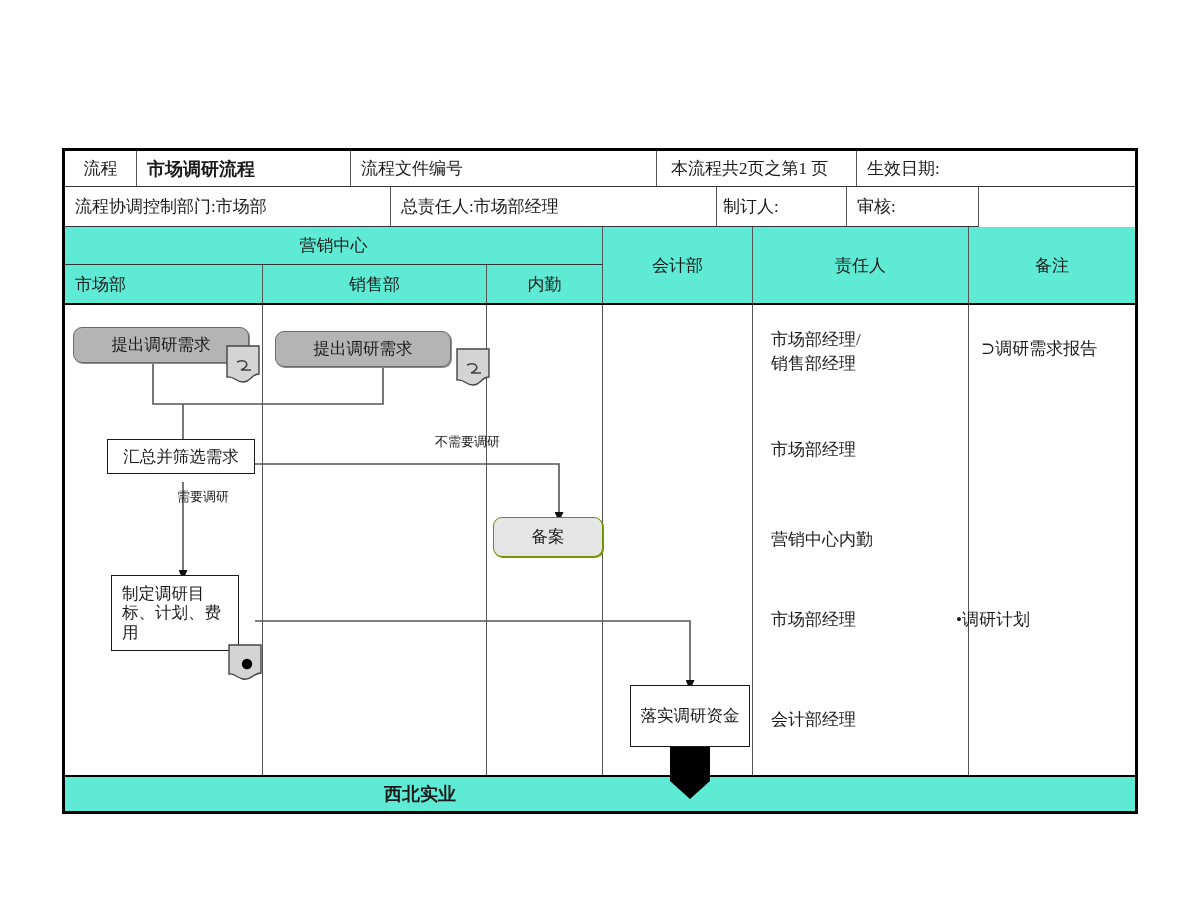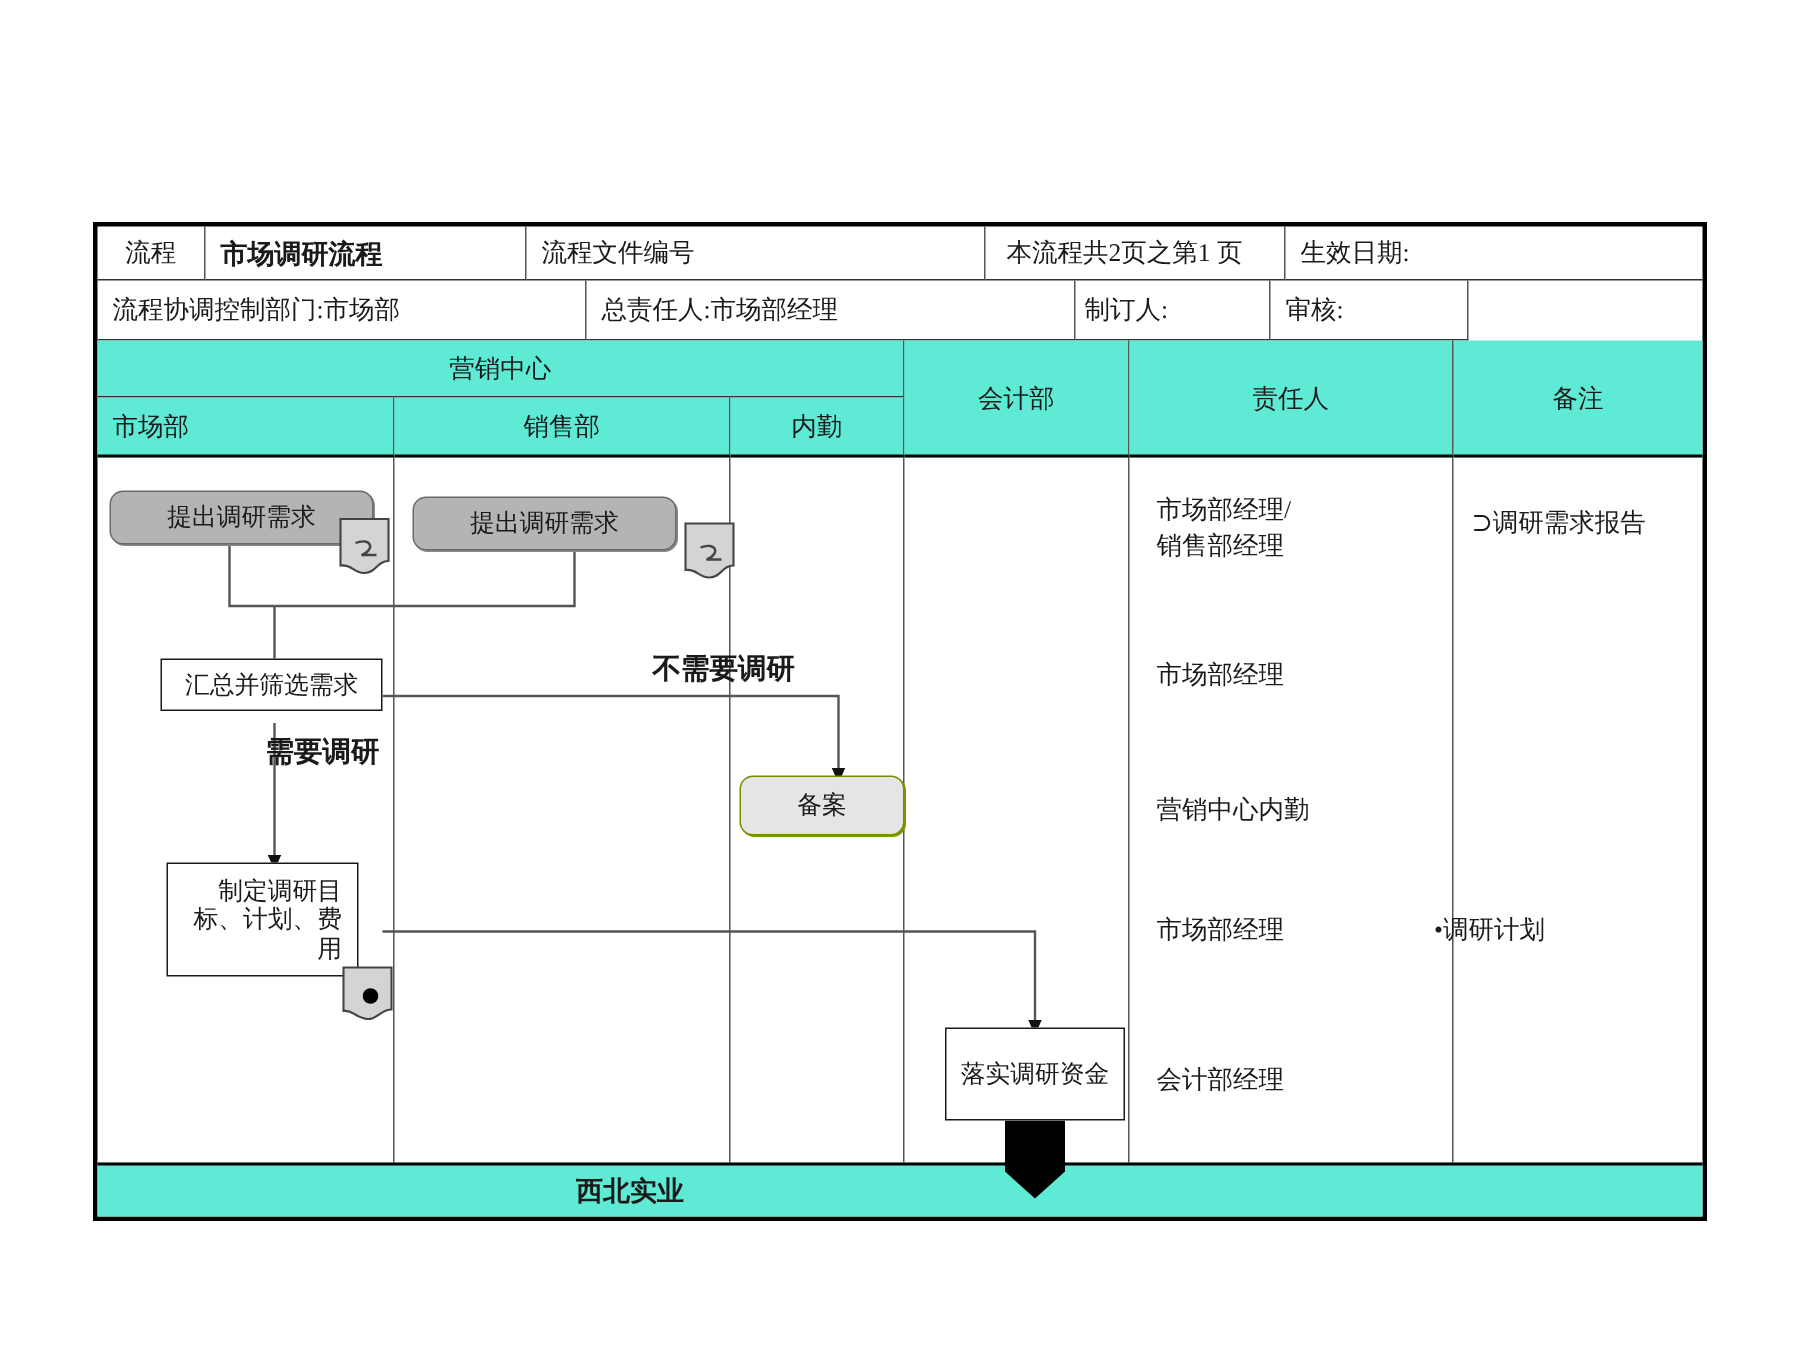--- a/index.html
+++ b/index.html
@@ -21,29 +21,29 @@
   .ctext{display:flex;align-items:center;justify-content:center;}
   .ltext{display:flex;align-items:center;justify-content:flex-start;padding-left:10px;}
   .f17{font-size:17px;}
   .f18{font-size:18px;}
   .bold{font-weight:bold;}
 
   
   #flow{position:absolute;left:0;top:0;width:1076px;height:666px;pointer-events:none;}
 
   .node{position:absolute;box-sizing:border-box;
-        display:flex;align-items:center;justify-content:center;text-align:right;
+        display:flex;align-items:center;justify-content:center;text-align:left;
         font-size:16.5px;line-height:1.18;}
   .n-gray{background:#b4b4b4;border:1px solid #6b6b6b;border-radius:9px;
           box-shadow:1px 1px 0 #8a8a8a;}
   .n-white{background:#fff;border:1px solid #1a1a1a;}
   .n-green{background:#e5e5e5;border:1px solid #6f8f00;border-radius:9px;
            box-shadow:1px 1px 0 #7a9c00;}
 
-  .edge-lbl{position:absolute;font-size:19px;white-space:nowrap;background:transparent;font-weight:bold;}
+  .edge-lbl{position:absolute;font-size:13px;white-space:nowrap;background:transparent;}
 
   
   .note{position:absolute;width:38px;height:42px;}
 </style>
 </head>
 <body>
 
 <div id="sheet">
 
   <div class="cell bd-r bd-b ctext f17" style="left:0;top:0;width:72px;height:36px;">流程</div>

